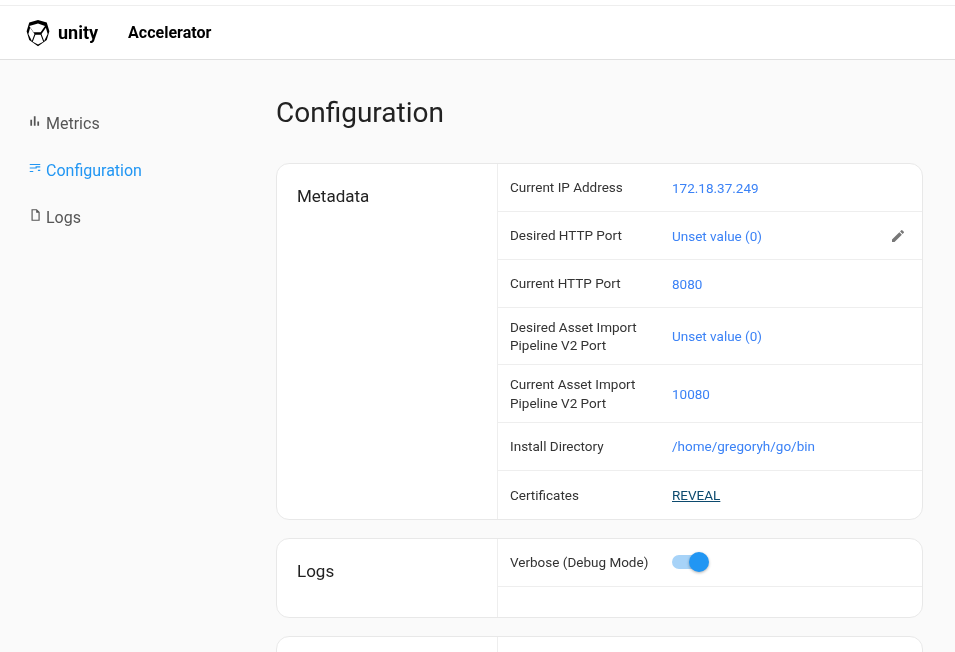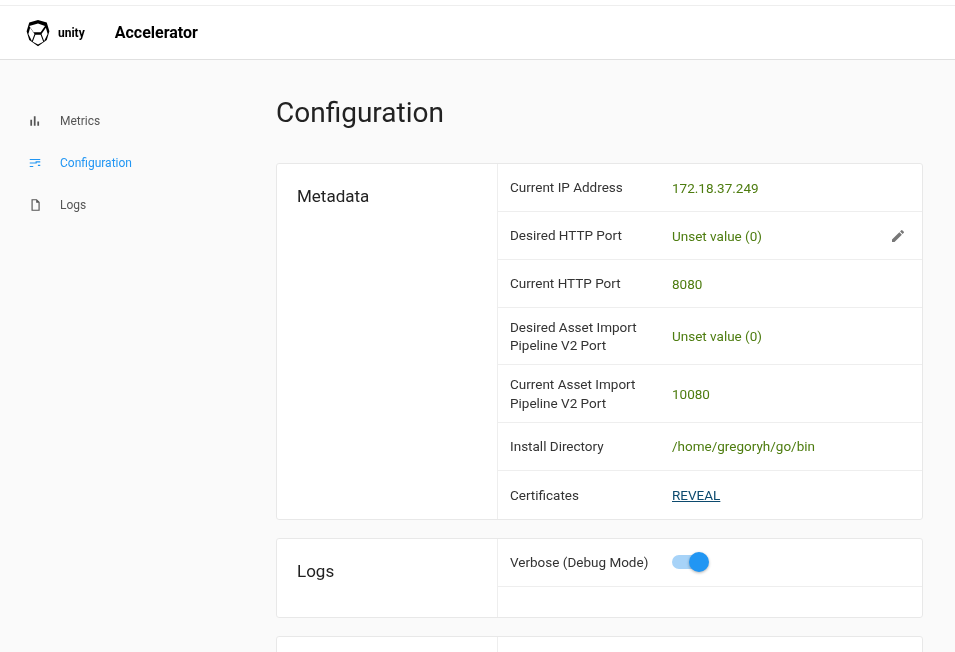--- a/index.html
+++ b/index.html
@@ -24,56 +24,56 @@
   display: flex;
   align-items: center;
   padding: 0 24px;
 }
 .logo {
   display: flex;
   align-items: center;
   gap: 6px;
 }
 .logo svg { width: 28px; height: 28px; }
-.logo-text { font-weight: 700; font-size: 12px; color: #000; }
+.logo-text { font-weight: 700; font-size: 18px; color: #000; }
 .app-title { font-weight: 700; font-size: 16px; color: #000; margin-left: 30px; }
 
 .layout { display: flex; height: calc(100% - 60px); }
 .sidebar {
   width: 260px;
   background: #fafafa;
   padding-top: 40px;
 }
 .sidebar-item {
   display: flex;
   align-items: flex-start;
-  gap: 16px;
+  gap: 2px;
   padding: 14px 26px;
   color: #555;
   cursor: pointer;
-  font-size: 12px;
+  font-size: 16px;
 }
 .sidebar-item.active { color: #2196F3; }
 .sidebar-item .icon { width: 18px; display: flex; justify-content: center; }
 
 .main {
   flex: 1;
   padding: 36px 32px 0 16px;
   overflow-y: auto;
 }
 .page-title {
   font-size: 28px;
   font-weight: 400;
   color: #222;
   margin-bottom: 34px;
 }
 .card {
   background: #fff;
   border: 1px solid #e8e8e8;
-  border-radius: 3px;
+  border-radius: 13px;
   margin-bottom: 18px;
   display: flex;
 }
 .card-side {
   width: 220px;
   padding: 22px 20px;
   font-size: 17px;
   color: #222;
 }
 .card-body { flex: 1; }
@@ -89,21 +89,21 @@
 .row:last-child { border-bottom: none; }
 .row-label {
   width: 150px;
   font-size: 13.5px;
   color: #333;
   line-height: 1.35;
 }
 .row-value {
   flex: 1;
   font-size: 13.5px;
-  color: #4d7c0f;
+  color: #3b82f6;
 }
 .row-value.link { color: #0c4a6e; cursor: pointer; text-decoration: underline; }
 .row-action { width: 24px; display:flex; align-items:center; justify-content:center; color:#777; cursor:pointer; }
 
 
 .toggle {
   position: relative;
   width: 34px;
   height: 14px;
   background: #a7d3f8;

